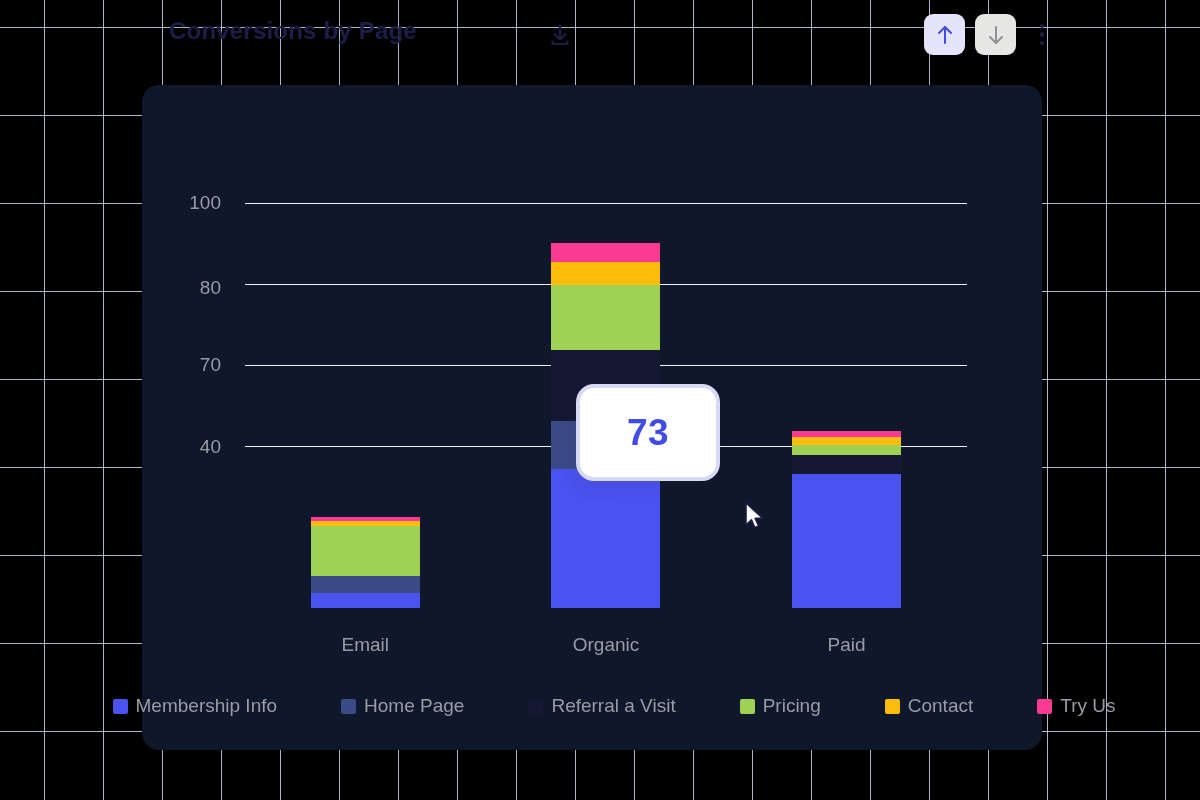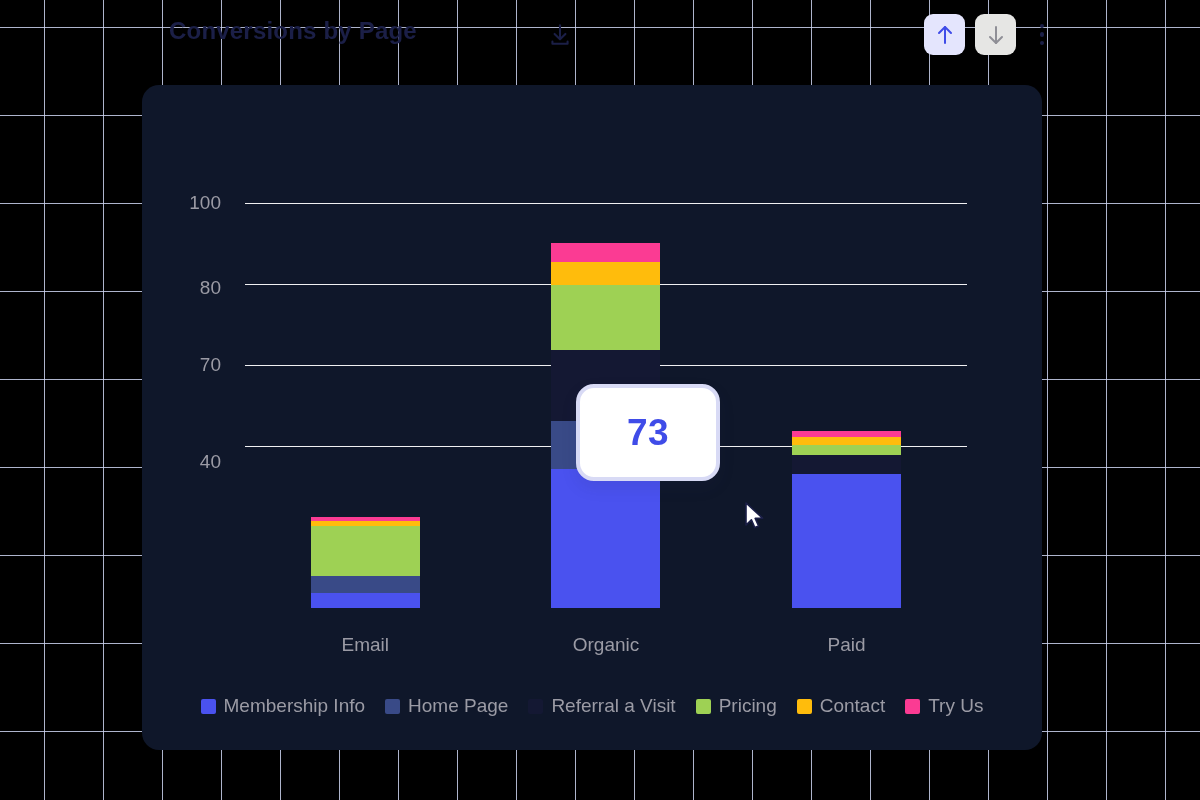--- a/index.html
+++ b/index.html
@@ -185,20 +185,21 @@
     align-items: center;
     justify-content: center;
     gap: 20px;
     z-index: 4;
   }
   .legend-item {
     display: flex;
     align-items: center;
     gap: 8px;
     cursor: pointer;
+    margin-left: 44px;
   }
   .legend-swatch {
     width: 15px; height: 15px;
     border-radius: 2px;
     flex: none;
   }
   .legend-label {
     font-size: 19px;
     color: #9b9ba5;
     white-space: nowrap;
@@ -247,21 +248,21 @@
     <div id="gridlines">
         <div class="gridline" style="top: 20.2381px;"></div>
         <div class="gridline" style="top: 101.19px;"></div>
         <div class="gridline" style="top: 182.143px;"></div>
         <div class="gridline" style="top: 263.095px;"></div>
       </div>
     <div id="yaxis">
         <div class="ytick" style="top: 20.2381px;">100</div>
         <div class="ytick" style="top: 105px;">80</div>
         <div class="ytick" style="top: 182.143px;">70</div>
-        <div class="ytick" style="top: 279px; text-align: center;">40</div>
+        <div class="ytick" style="top: 264px; text-align: center;">40</div>
       </div>
     <div id="bars">
         <div class="bar-group">
           <div class="bar-stack">
             <div class="seg" title="Membership Info: 3.8" style="height: 15.381px; background: rgb(74, 82, 239);"></div>
             <div class="seg" title="Home Page: 4.2" style="height: 17px; background: rgb(57, 74, 135);"></div>
             <div class="seg" title="Pricing: 12.2" style="height: 49.381px; background: rgb(158, 209, 84);"></div>
             <div class="seg" title="Contact: 1.2" style="height: 4.85714px; background: rgb(255, 188, 12);"></div>
             <div class="seg" title="Try Us: 1.2" style="height: 4.85714px; background: rgb(251, 59, 147);"></div>
           </div>

